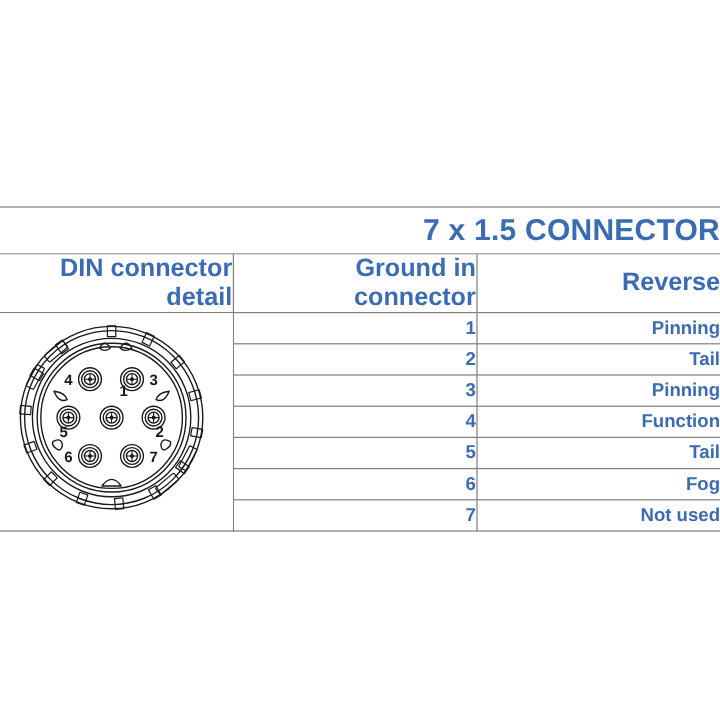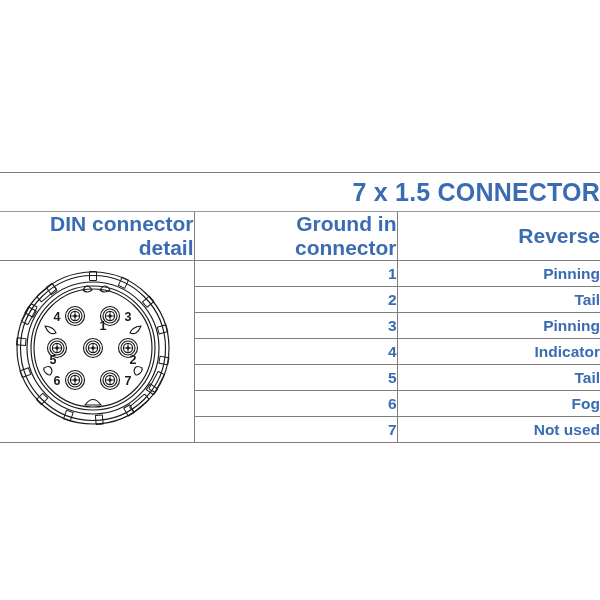--- a/index.html
+++ b/index.html
@@ -277,21 +277,21 @@
         <td class="fn-cell">Tail</td>
       </tr>
 
       <tr>
         <td class="pin-cell col-sep-r">3</td>
         <td class="fn-cell">Pinning</td>
       </tr>
 
       <tr>
         <td class="pin-cell col-sep-r">4</td>
-        <td class="fn-cell">Indicator</td>
+        <td class="fn-cell">Function</td>
       </tr>
 
       <tr>
         <td class="pin-cell col-sep-r">5</td>
         <td class="fn-cell">Tail</td>
       </tr>
 
       <tr>
         <td class="pin-cell col-sep-r">6</td>
         <td class="fn-cell">Fog</td>

